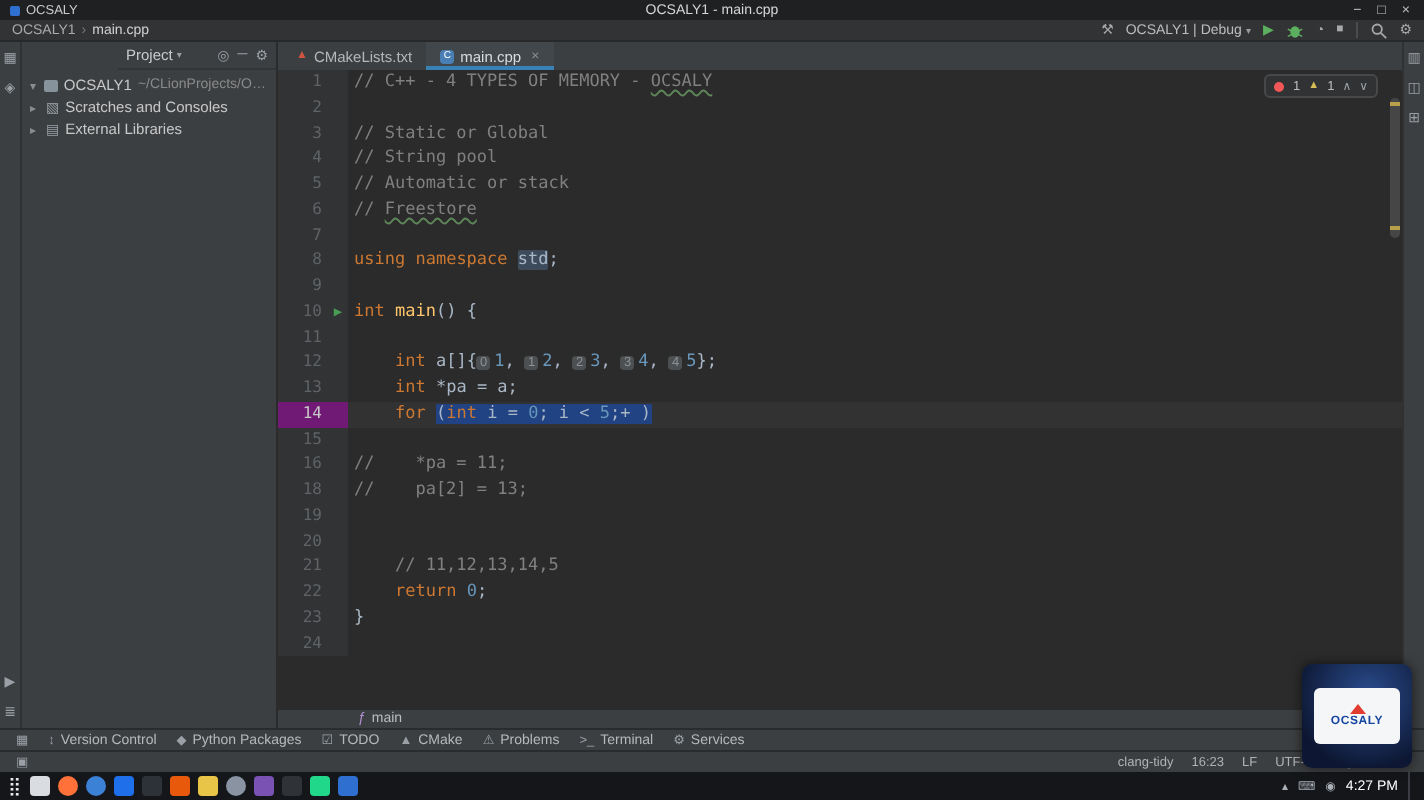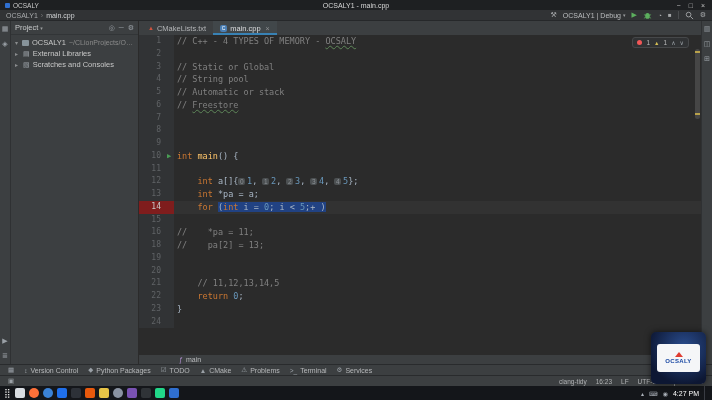--- a/index.html
+++ b/index.html
@@ -33,21 +33,21 @@
   .main { flex:1; display:flex; min-height:0; }
   .stripe { width:11px; background:#3c3f41; display:flex; flex-direction:column; align-items:center;
             padding:4px 0; gap:7px; color:#9aa0a6; font-size:7px; }
   .stripe.left { border-right:1px solid #2f3133; }
   .stripe.right { border-left:1px solid #2f3133; }
   .stripe .bottom { margin-top:auto; display:flex; flex-direction:column; gap:7px; align-items:center; }
 
   
   .project { width:128px; background:#3c3f41; border-right:1px solid #2b2b2b; display:flex; flex-direction:column; }
   .proj-head { height:14px; display:flex; align-items:center; padding:0 4px; font-size:7.5px; color:#c8cacb;
-               border-bottom:1px solid #323537; }
+               border-bottom:1px solid #323537;margin-left:48px; }
   .proj-head .acts { margin-left:auto; display:flex; gap:4px; color:#9aa0a6; font-size:7px; }
   .tree { padding-top:2px; font-size:7.5px; color:#c8c8c8; }
   .trow { height:11px; display:flex; align-items:center; gap:3px; padding:0 4px; white-space:nowrap; overflow:hidden; }
   .trow .chev { color:#8a8c8e; font-size:6px; width:5px; }
   .fold-ic { width:7px; height:6px; background:#87939a; border-radius:1px; flex:0 0 7px; }
   .lib-ic { color:#9aa0a6; font-size:7px; }
   .tpath { color:#8a8a8a; font-size:7px; overflow:hidden; text-overflow:ellipsis; }
 
   
   .edcol { flex:1; display:flex; flex-direction:column; min-width:0; }
@@ -56,21 +56,21 @@
   .tab.active { background:#41474a; color:#dadcde; box-shadow:inset 0 -2px 0 #3882b5; }
   .ficon.cmake { color:#d0543f; font-size:6px; }
   .ficon.cpp { background:#4a7fb5; color:#fff; width:7px; height:7px; border-radius:2px; font-size:5px;
                line-height:7px; text-align:center; display:inline-block; }
   .tclose { color:#8f9193; font-size:7px; margin-left:2px; }
 
   .editor { flex:1; position:relative; background:#2b2b2b; overflow:hidden; }
   .cl { display:flex; height:12.76px; line-height:12.76px; font-family:"DejaVu Sans Mono", monospace; font-size:8.5px; }
   .cl.cur { background:#323232; }
   .gut { flex:0 0 35px; display:flex; background:#313335; }
-  .cl.cur .gut { background:#7f1d1d; }
+  .cl.cur .gut { background:#701a75; }
   .ln { flex:1; text-align:right; padding-right:3px; color:#606366; font-size:8px; }
   .cl.cur .ln { color:#c8c8c8; }
   .mk { flex:0 0 10px; text-align:center; font-size:7px; color:#499c54; }
   .mk.run { cursor:pointer; }
   .ct { white-space:pre; padding-left:3px; color:#a9b7c6; }
   .pl { color:#a9b7c6; }
   .kw { color:#cc7832; }
   .com { color:#808080; }
   .num { color:#6897bb; }
   .fn { color:#ffc66b; }
@@ -197,27 +197,27 @@
       </div>
       <div class="tree">
         <div class="trow">
           <span class="chev">▾</span>
           <span class="fold-ic"></span>
           <span>OCSALY1</span>
           <span class="tpath">~/CLionProjects/OCSALY1</span>
         </div>
         <div class="trow">
           <span class="chev">▸</span>
-          <span class="lib-ic">▤</span>
-          <span>External Libraries</span>
+          <span class="lib-ic">▧</span>
+          <span>Scratches and Consoles</span>
         </div>
         <div class="trow">
           <span class="chev">▸</span>
-          <span class="lib-ic">▧</span>
-          <span>Scratches and Consoles</span>
+          <span class="lib-ic">▤</span>
+          <span>External Libraries</span>
         </div>
       </div>
     </div>
 
     <div class="edcol">
       <div class="tabbar">
         <div class="tab">
           <span class="ficon cmake">▲</span>
           <span>CMakeLists.txt</span>
         </div>
@@ -277,20 +277,21 @@
                 <span class="ln">7</span>
                 <span class="mk"></span>
               </span>
               <span class="ct"></span>
             </div>
             <div class="cl">
               <span class="gut">
                 <span class="ln">8</span>
                 <span class="mk"></span>
               </span>
+              <span class="ct"><span class="kw">using</span><span class="pl"> </span><span class="kw">namespace</span><span class="pl"> </span><span class="pl hl">std</span><span class="pl">;</span></span>
             </div>
             <div class="cl">
               <span class="gut">
                 <span class="ln">9</span>
                 <span class="mk"></span>
               </span>
               <span class="ct"></span>
             </div>
             <div class="cl">
               <span class="gut">

